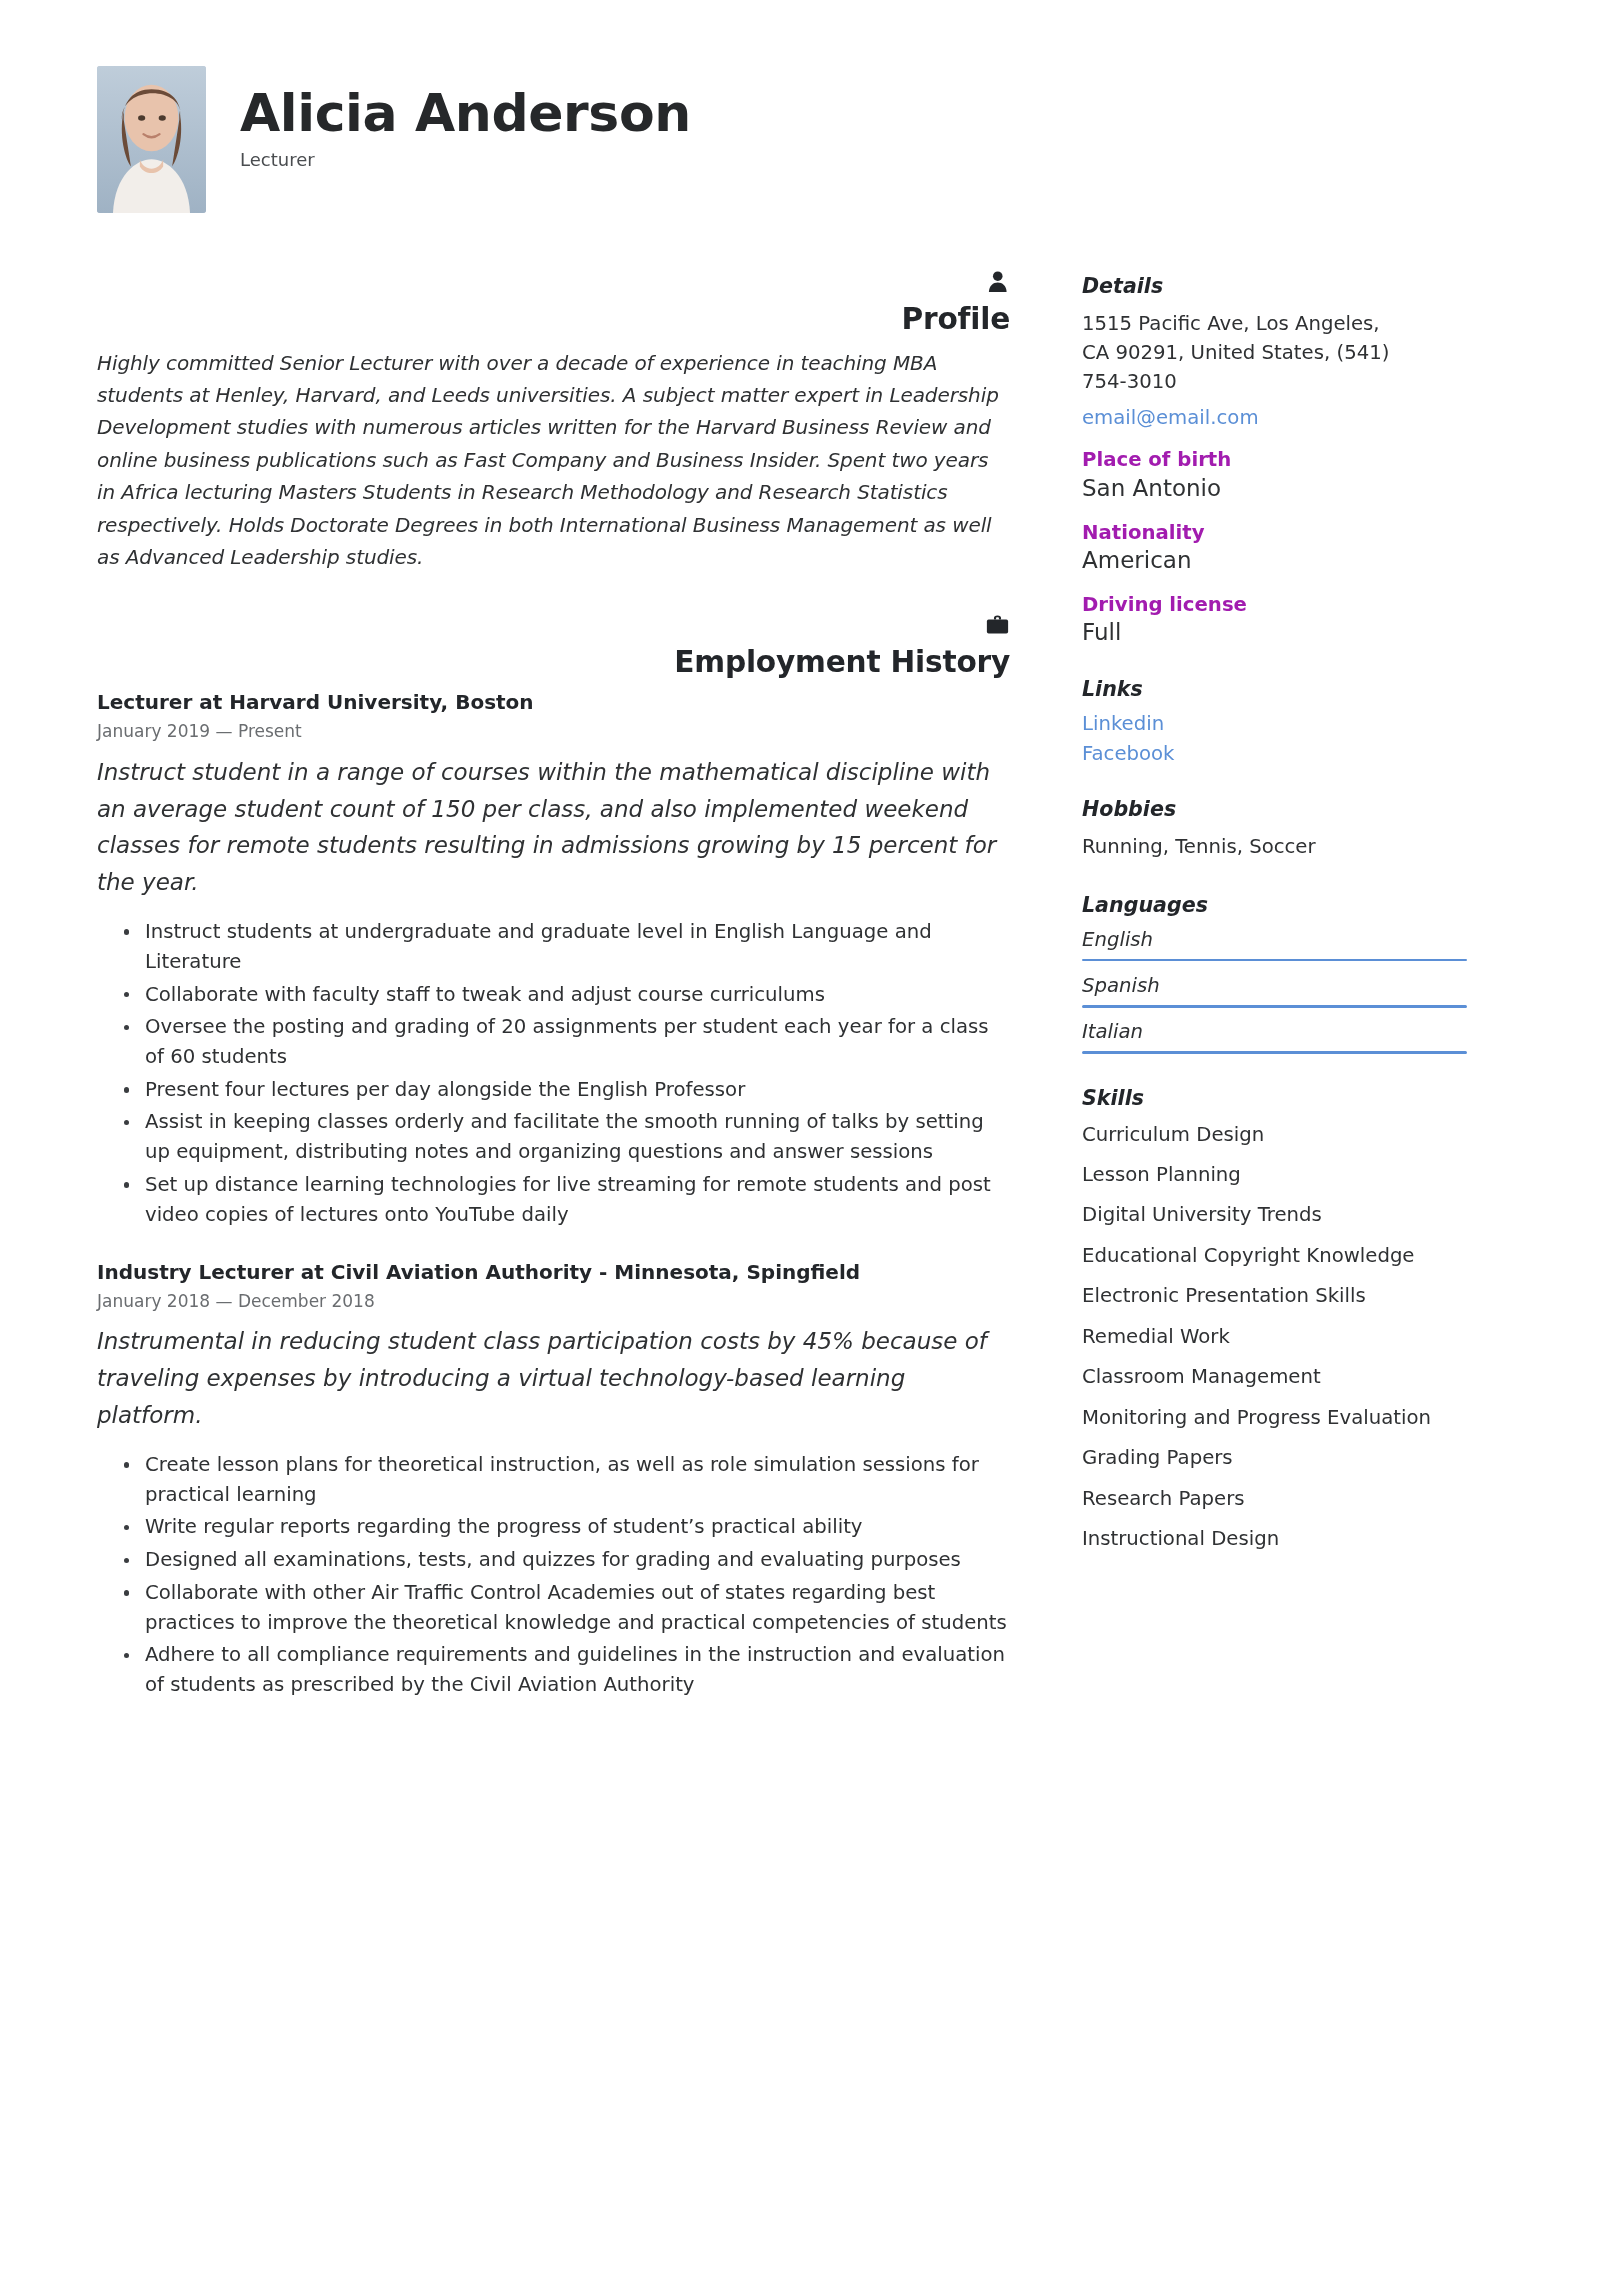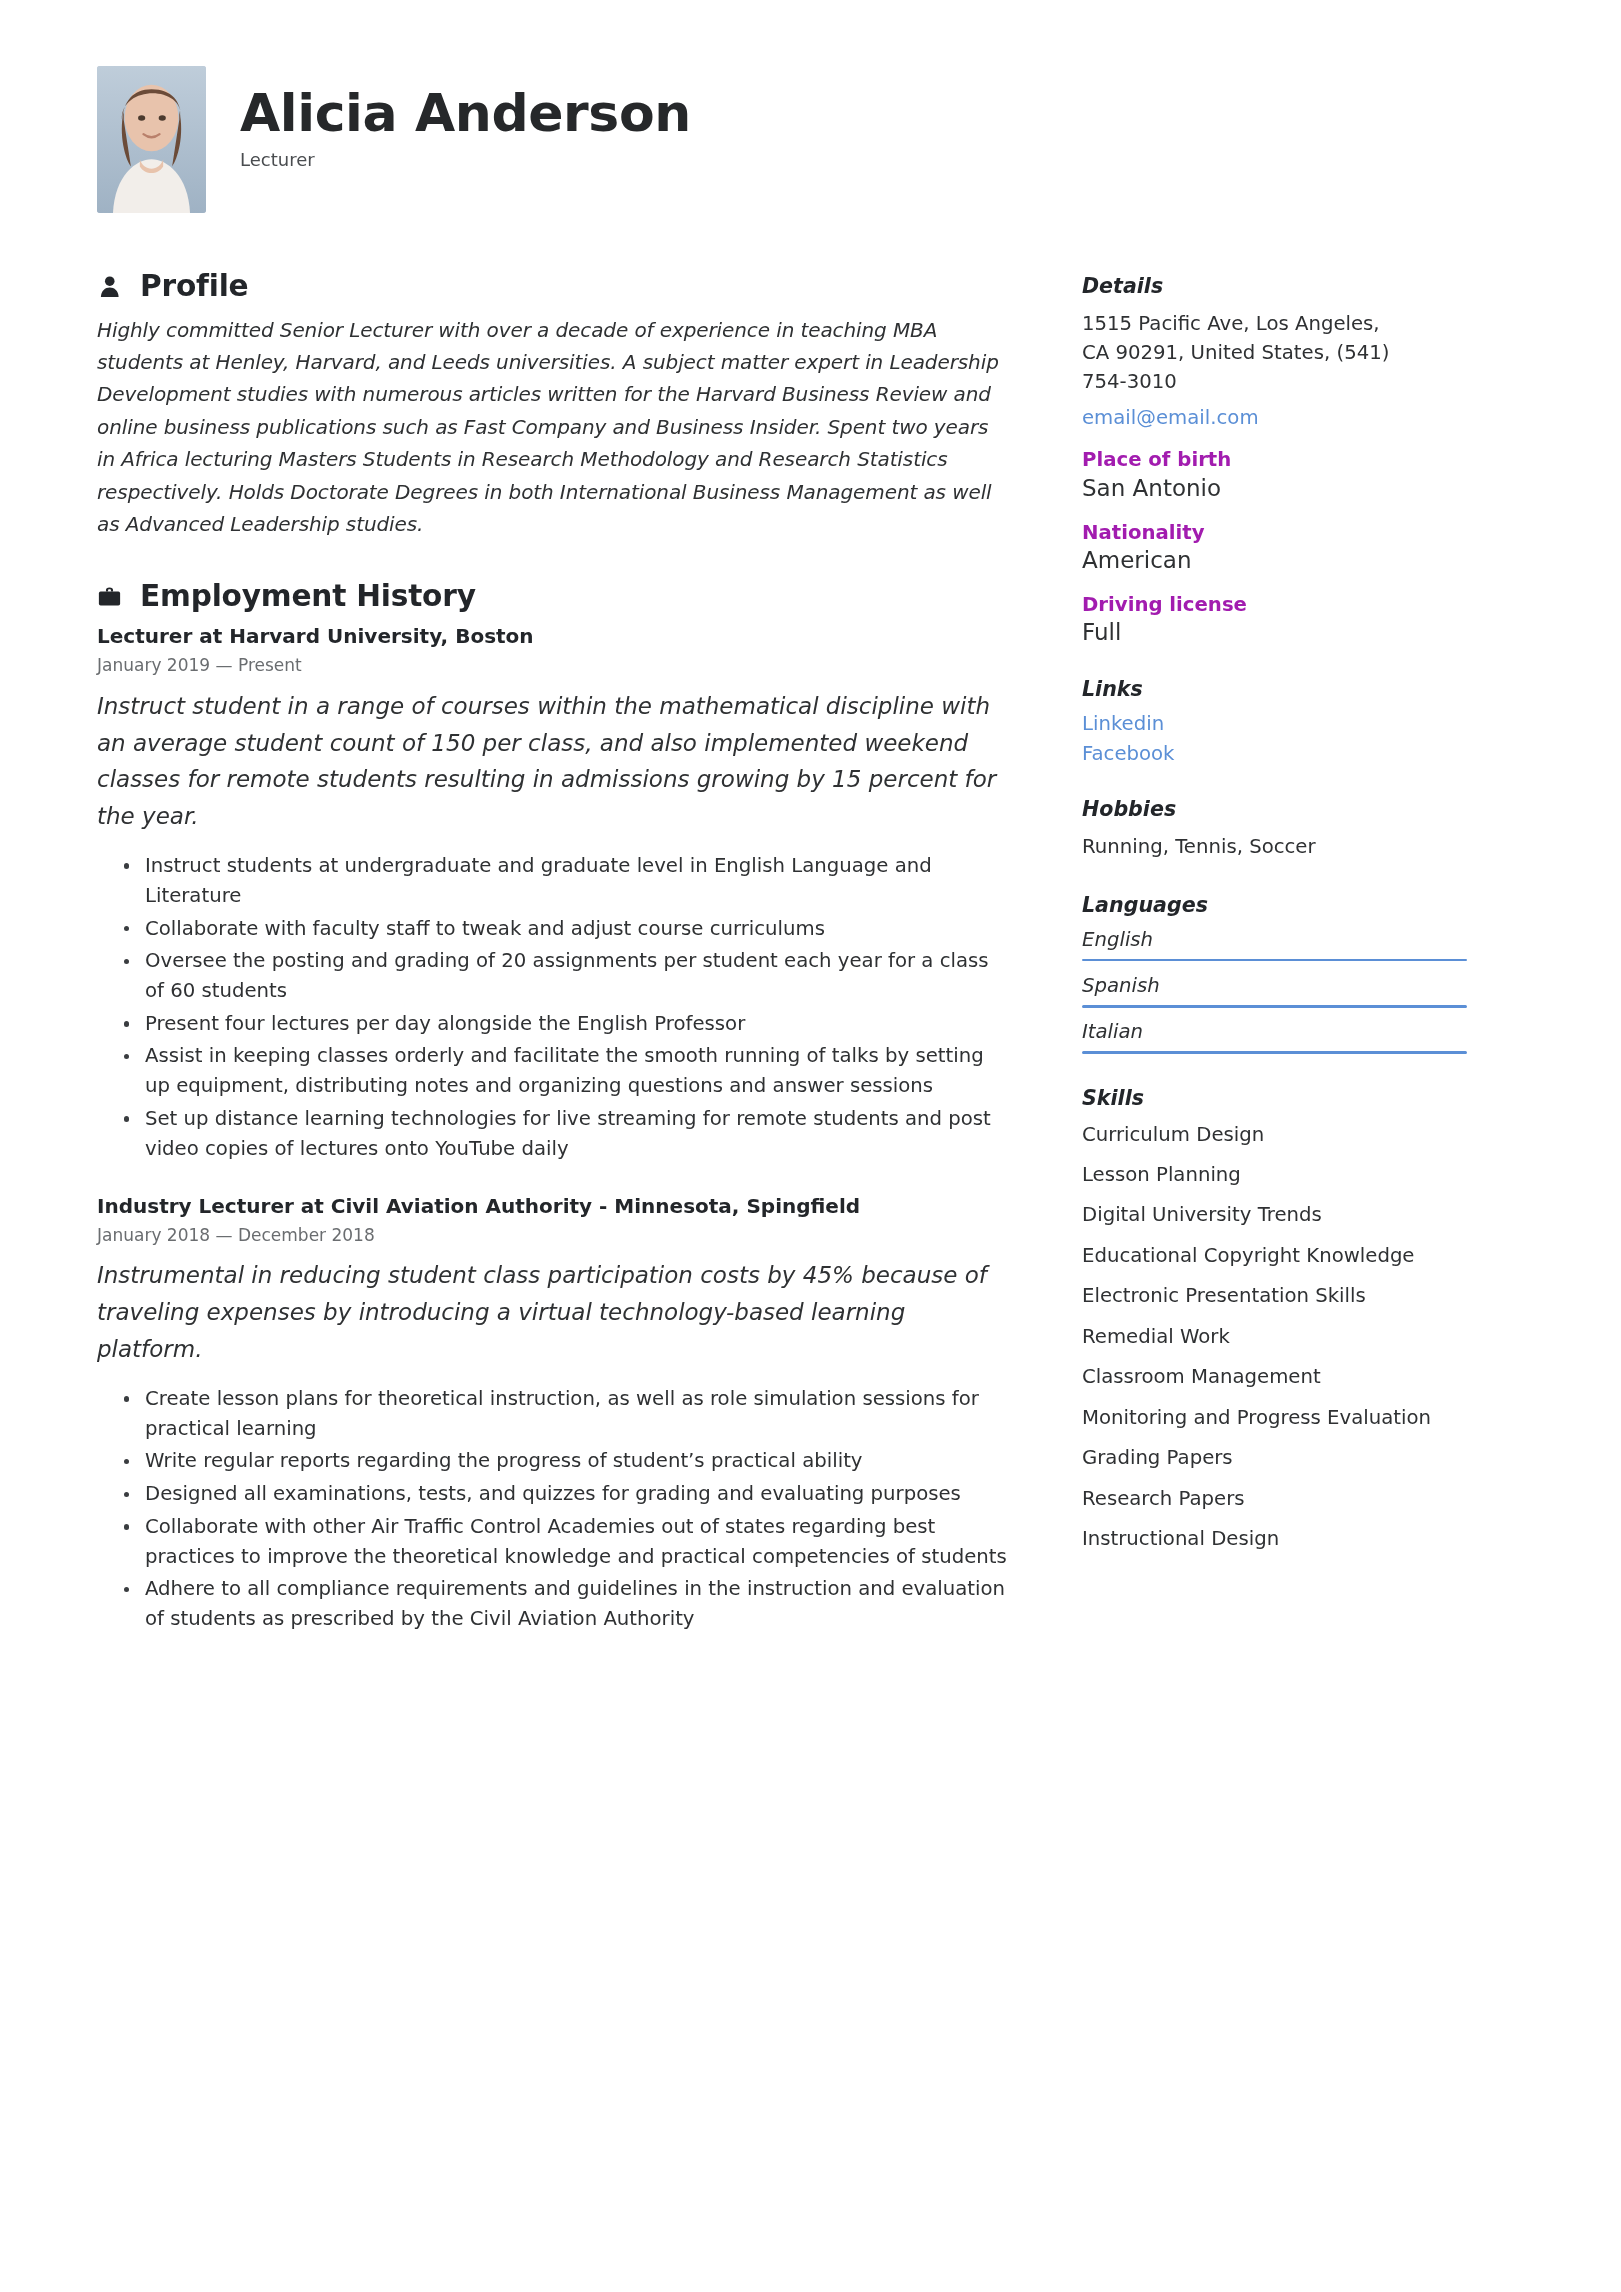--- a/index.html
+++ b/index.html
@@ -59,23 +59,24 @@
     display: flex;
     align-items: flex-start;
     gap: 72px;
   }
   .col-main { width: 913px; flex: 0 0 913px; }
   .col-side { width: 385px; flex: 0 0 385px; padding-top: 5.4px; }
 
   
   .section-head {
     display: flex;
-    align-items: center;
-    gap: 18px;
+    align-items: flex-end;
+    gap: 8px;
     margin: 0 0 10.7px 0;
+    flex-direction: column;
   }
   .section-head .sec-icon {
     width: 25px;
     height: 27px;
     display: flex;
     align-items: center;
     justify-content: center;
     color: #23262a;
     flex: 0 0 25px;
   }

